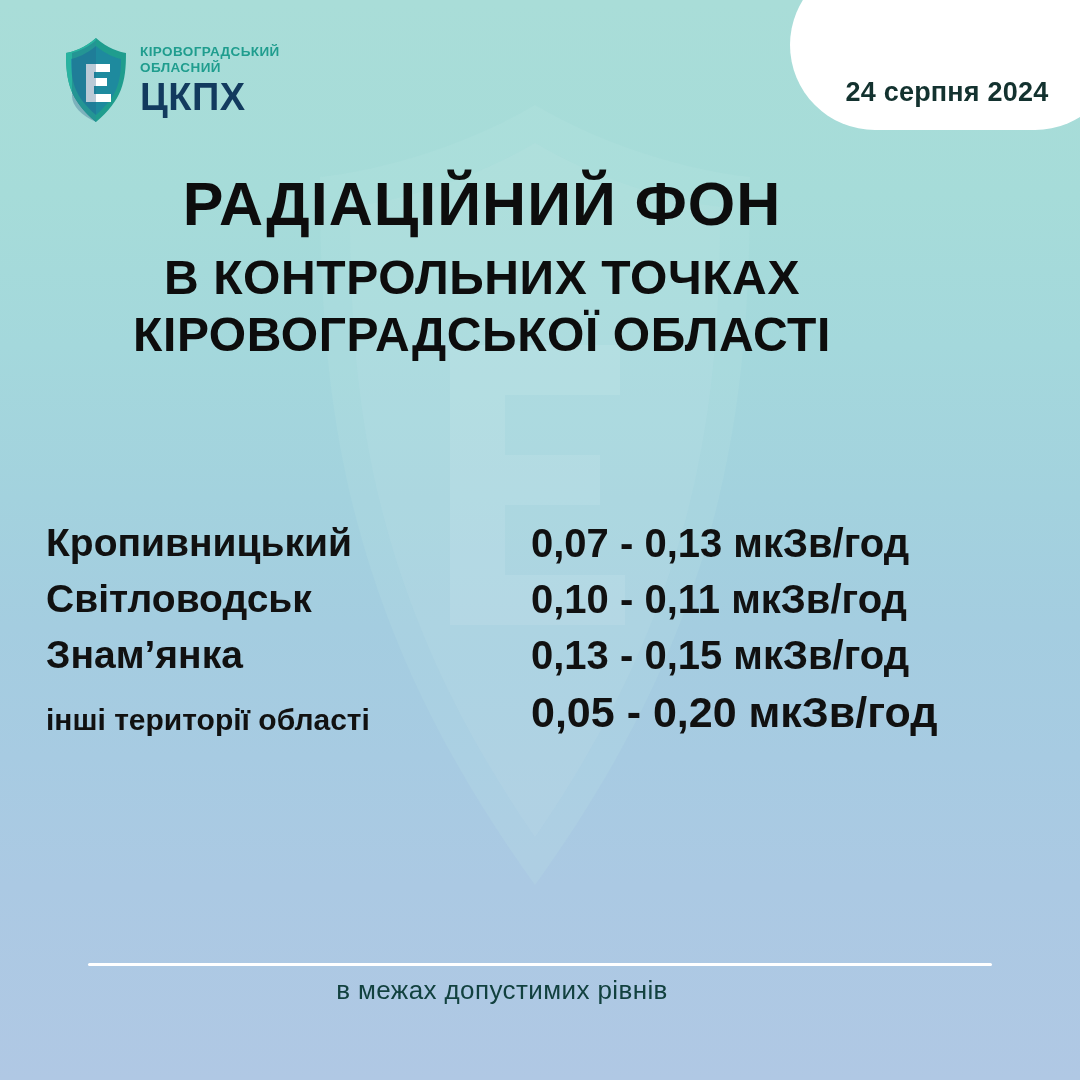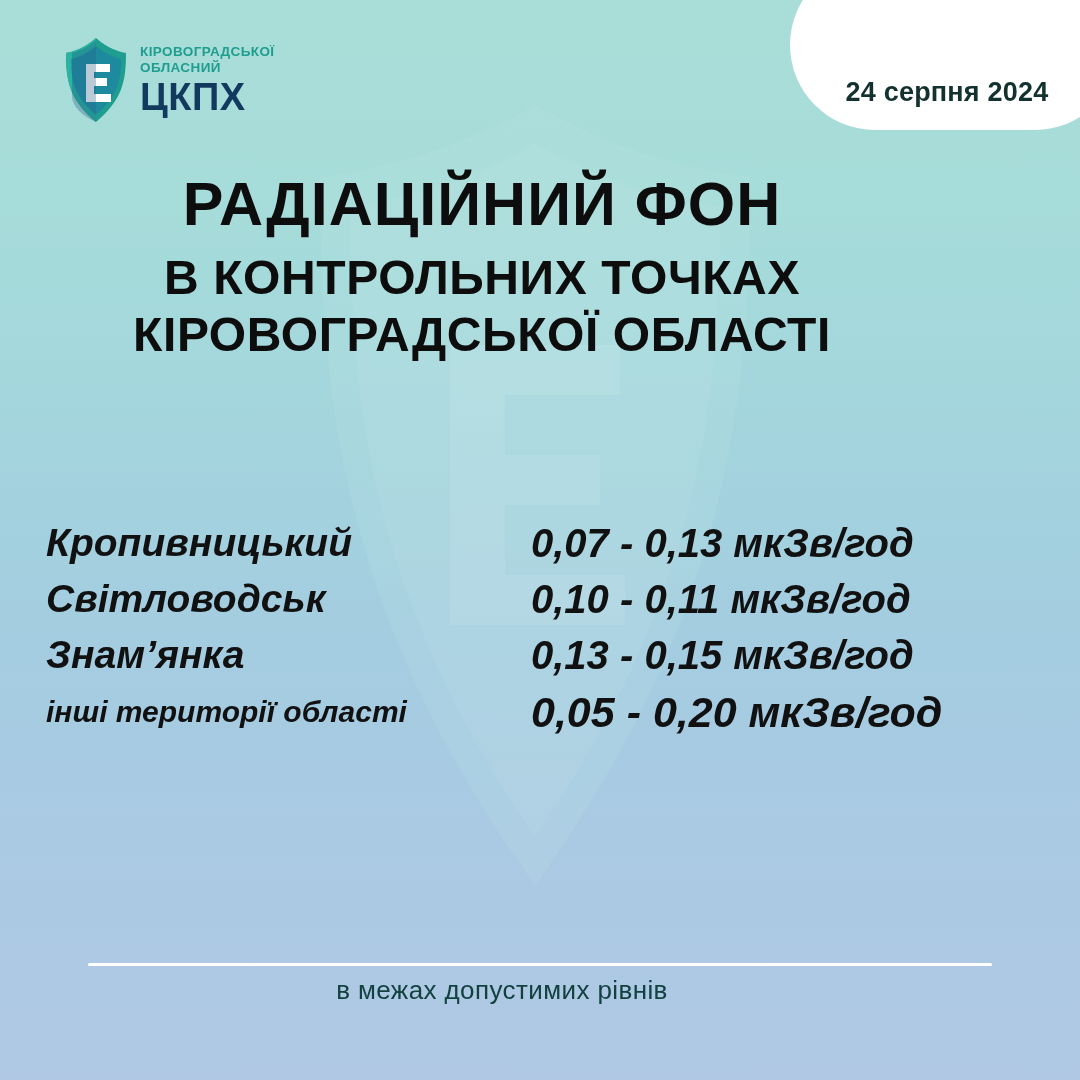--- a/index.html
+++ b/index.html
@@ -131,23 +131,22 @@
 
   
   .measurements {
     position: absolute;
     left: 46px;
     top: 520px;
     width: 990px;
   }
   .row {
     display: flex;
-    align-items: center;
+    align-items: flex-end;
     margin-bottom: 10px;
-    font-style: italic;
   }
   .row .place {
     width: 485px;
     flex: 0 0 485px;
     font-size: 39px;
     font-weight: bold;
     color: #111111;
     line-height: 1.15;
   }
   .row .value {
@@ -203,21 +202,21 @@
 
   <div class="logo-block">
     <svg class="logo-mark" viewBox="0 0 68 88">
       <path d="M34 2 C23 12 10 16 4 17 C4 46 8 64 34 86 C60 64 64 46 64 17 C58 16 45 12 34 2 Z" fill="#1f9d8e"></path>
       <path d="M34 2 C23 12 10 16 4 17 C4 46 8 64 34 86 L34 2 Z" fill="#29b3a0"></path>
       <path d="M34 10 C25 18 14 22 9 23 C9 46 13 61 34 79 C55 61 59 46 59 23 C54 22 43 18 34 10 Z" fill="#1f7fa8" opacity="0.65"></path>
       <path d="M24 28 L48 28 L48 36 L32 36 L32 42 L45 42 L45 50 L32 50 L32 58 L49 58 L49 66 L24 66 Z" fill="#ffffff"></path>
       <path d="M34 4 C28 10 18 15 10 17 L10 60 C10 70 20 80 34 86 L34 4 Z" fill="#1a4f7a" opacity="0.30"></path>
     </svg>
     <div class="logo-text">
-      <span class="logo-line">КІРОВОГРАДСЬКОЇ</span>
+      <span class="logo-line">КІРОВОГРАДСЬКИЙ</span>
       <span class="logo-line">ОБЛАСНИЙ</span>
       <span class="logo-abbr">ЦКПХ</span>
     </div>
   </div>
 
   <div class="title-block">
     <div class="title-1">РАДІАЦІЙНИЙ ФОН</div>
     <div class="title-2">В КОНТРОЛЬНИХ ТОЧКАХ</div>
     <div class="title-3">КІРОВОГРАДСЬКОЇ ОБЛАСТІ</div>
   </div>

